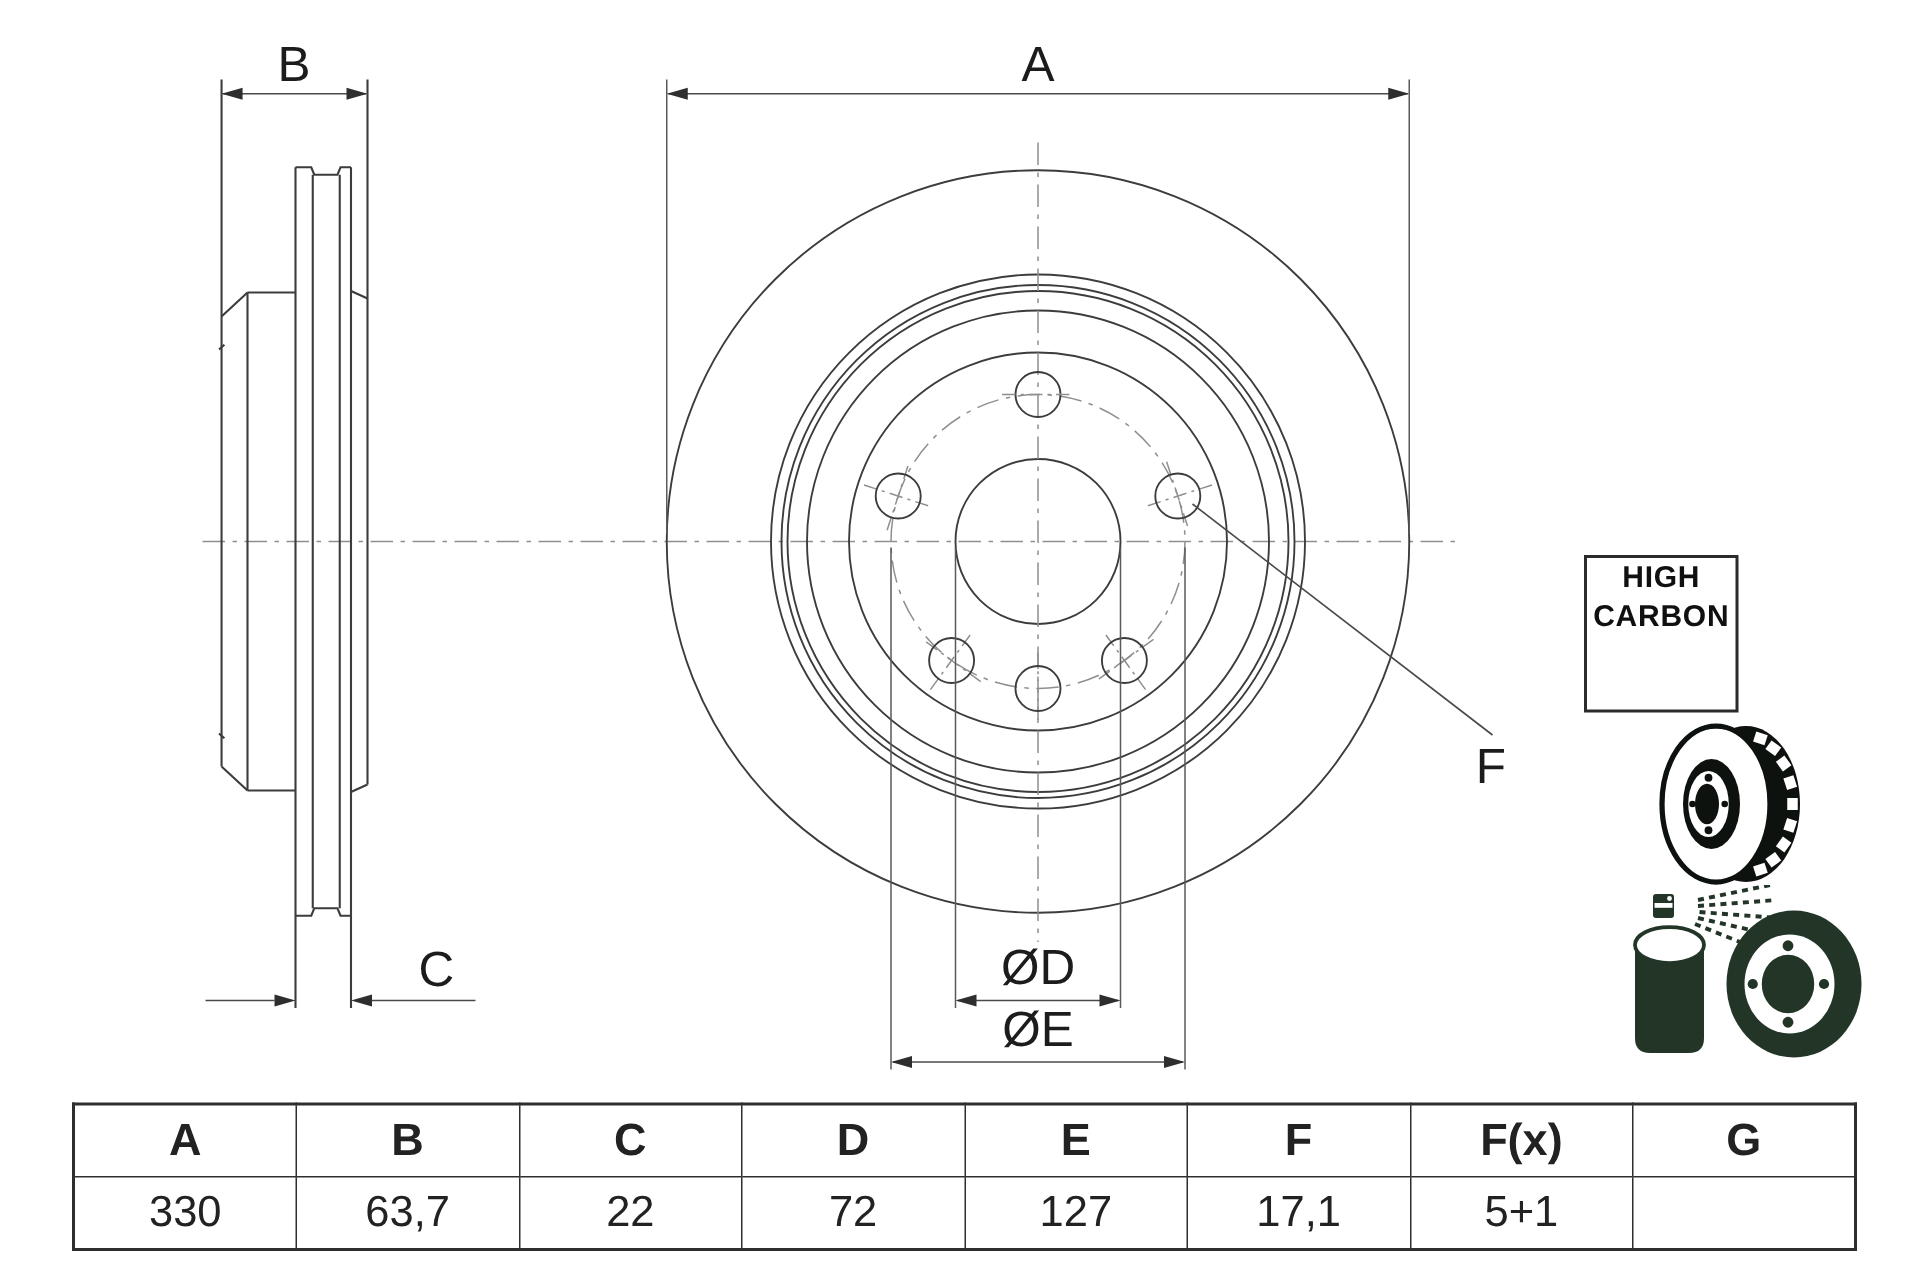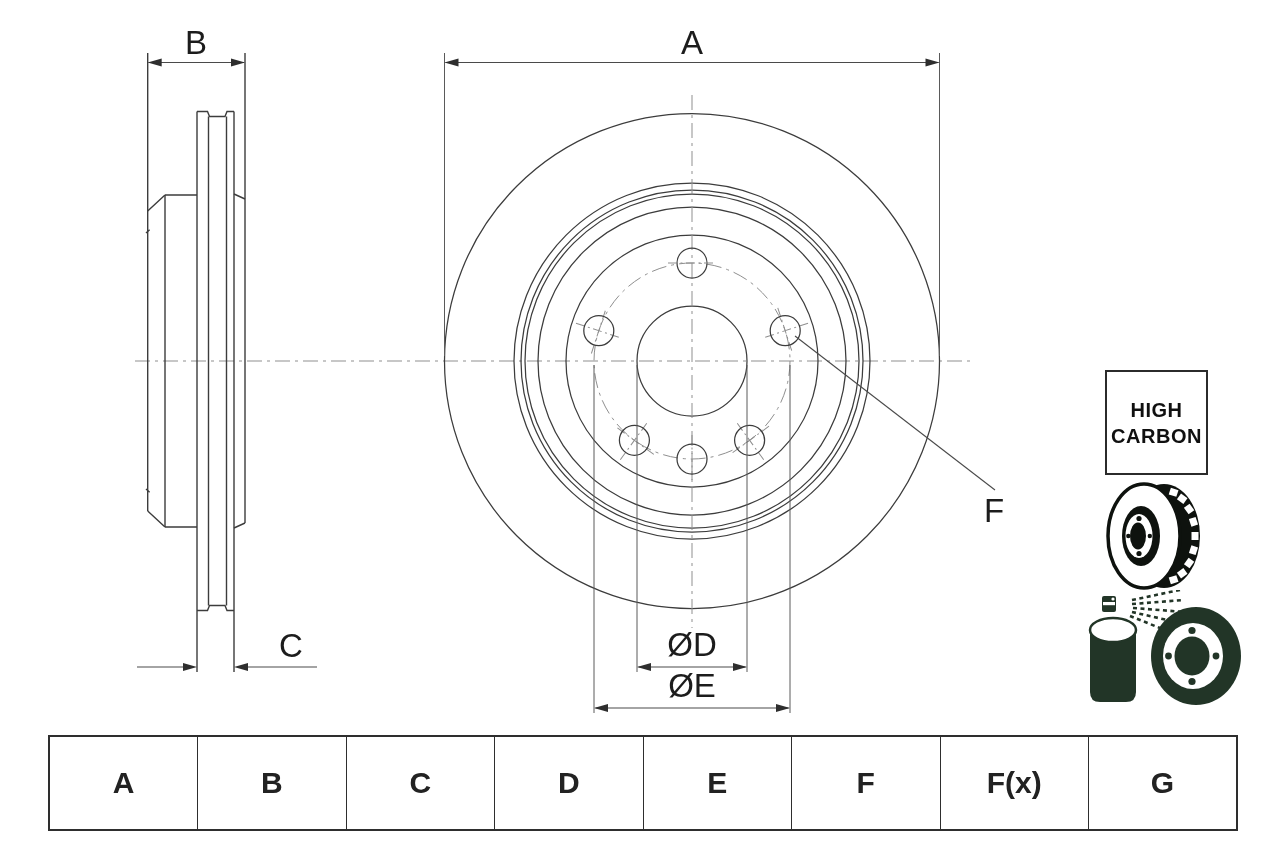--- a/index.html
+++ b/index.html
@@ -12,23 +12,23 @@
   .ln{stroke:#3c3c3c;stroke-width:1.4;fill:none;stroke-linecap:butt;}
   .circ{stroke:#3c3c3c;stroke-width:1.25;fill:none;}
   .dim{stroke:#4a4a4a;stroke-width:1.1;fill:none;}
   .ext{stroke:#5a5a5a;stroke-width:1;fill:none;}
   .cl{stroke:#8f8f8f;stroke-width:1;fill:none;stroke-dasharray:15 5 3 5;}
   .cl2{stroke:#8f8f8f;stroke-width:1;fill:none;stroke-dasharray:9 3.5 2 3.5;}
   .arr{fill:#2e2e2e;stroke:none;}
   .lbl{font-size:33px;fill:#1c1c1c;}
 
   
-  #hc-badge{position:absolute;left:1105px;top:370px;width:103px;height:105px;
+  #hc-badge{position:absolute;left:1056px;top:370px;width:103px;height:105px;
     border:2px solid #2b2b2b;box-sizing:border-box;display:flex;flex-direction:column;
-    align-items:center;justify-content:center;font-weight:bold;font-size:20px;
+    align-items:center;font-weight:bold;font-size:20px;
     line-height:26px;color:#101010;letter-spacing:.5px;background:#fff;}
 
   
   #disc-icon{position:absolute;left:1106px;top:480px;}
   #spray-icon{position:absolute;left:1088px;top:590px;}
 
   
   #spec{position:absolute;left:48px;top:735px;width:1190px;height:96px;
     border-collapse:collapse;table-layout:fixed;background:#fff;}
   #spec td,#spec th{border:1px solid #2e2e2e;text-align:center;vertical-align:middle;
@@ -216,16 +216,26 @@
         <tr>
       <th>A</th>
       <th>B</th>
       <th>C</th>
       <th>D</th>
       <th>E</th>
       <th>F</th>
       <th>F(x)</th>
       <th>G</th>
     </tr>
+    <tr>
+      <td>330</td>
+      <td>63,7</td>
+      <td>22</td>
+      <td>72</td>
+      <td>127</td>
+      <td>17,1</td>
+      <td>5+1</td>
+      <td></td>
+    </tr>
   </tbody>
     </table>
 
 </div>
 
 </body></html>

